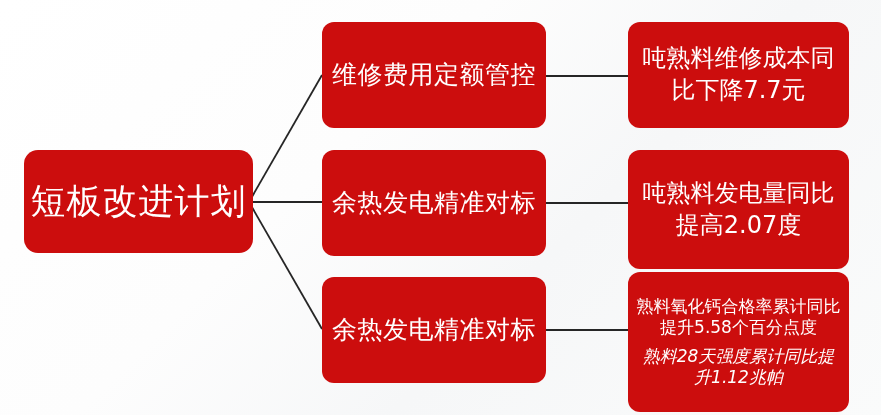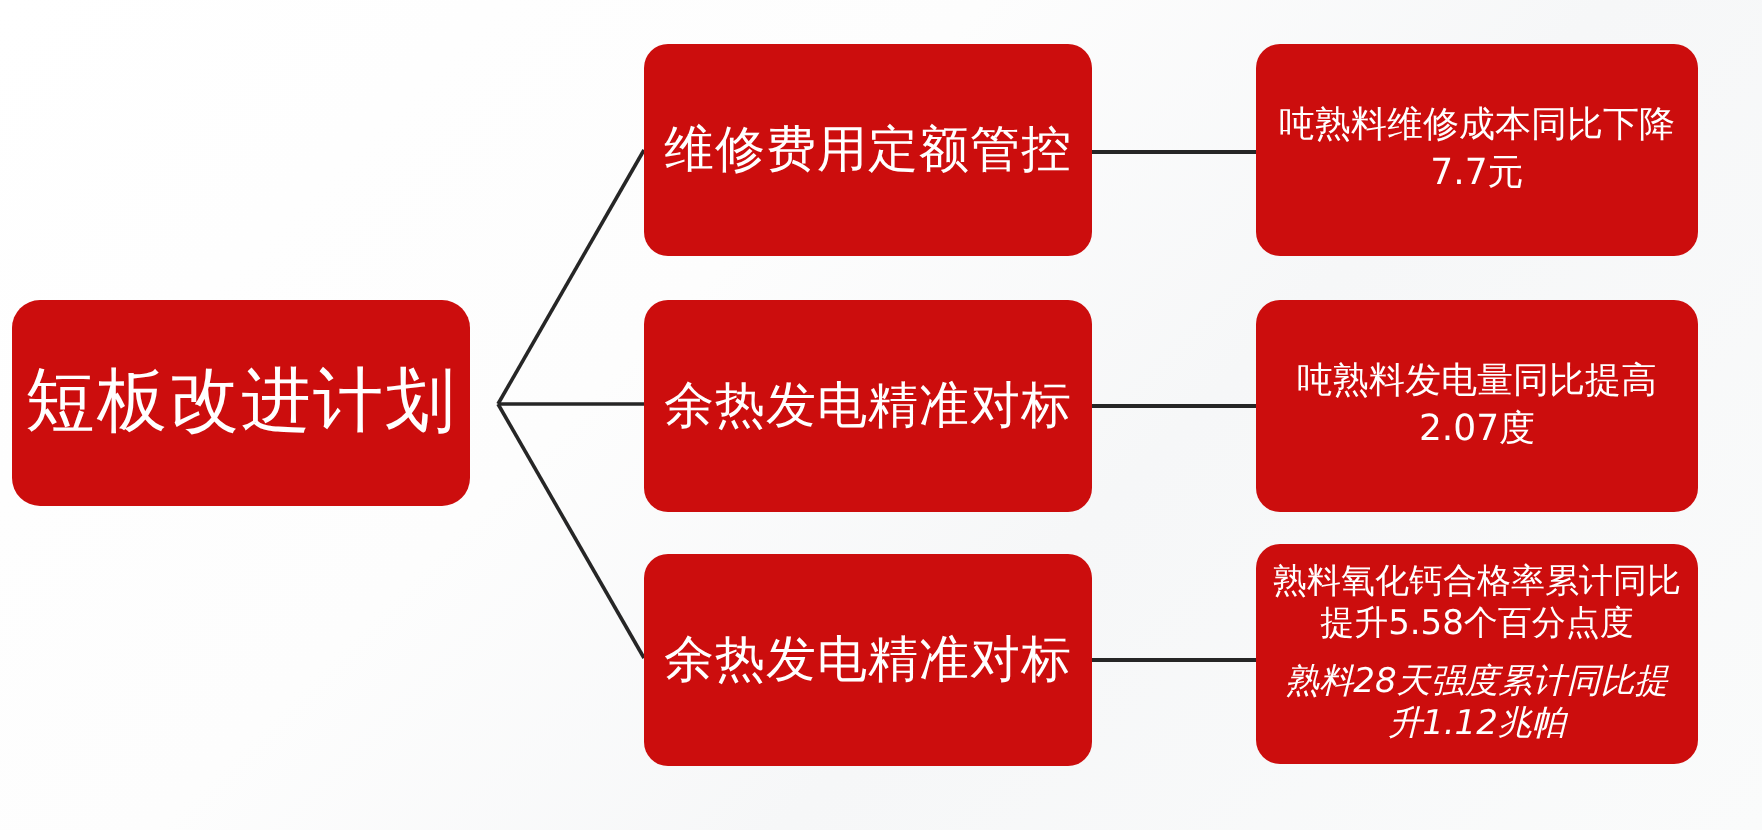--- a/index.html
+++ b/index.html
@@ -37,21 +37,21 @@
     flex-direction: column;
     align-items: center;
     justify-content: center;
     text-align: center;
     box-sizing: border-box;
     line-height: 1.18;
   }
 
   
   #node-root {
-    left: 6px;
+    left: 24px;
     top: 150px;
     width: 229px;
     height: 103px;
     border-radius: 14px;
   }
   #node-root .node-text {
     font-size: 35px;
     letter-spacing: 1px;
     font-weight: 400;
   }
@@ -69,29 +69,29 @@
   #node-mid-1 { top: 22px; }
   #node-mid-2 { top: 150px; }
   #node-mid-3 { top: 277px; }
 
   
   .node-right {
     left: 628px;
     width: 221px;
   }
   .node-right .node-text {
-    font-size: 18px;
+    font-size: 24px;
     padding: 0 9px;
     line-height: 1.32;
   }
   #node-right-1 { top: 22px; height: 106px; }
-  #node-right-2 { top: 150px; height: 106px; }
+  #node-right-2 { top: 150px; height: 119px; }
   #node-right-3 {
     top: 272px;
-    height: 110px;
+    height: 140px;
     justify-content: center;
     padding: 2px 0;
   }
   #node-right-3 .node-text {
     font-size: 17px;
     line-height: 1.26;
     padding: 0 7px;
   }
   #node-right-3 .node-text + .node-text {
     margin-top: 7px;

